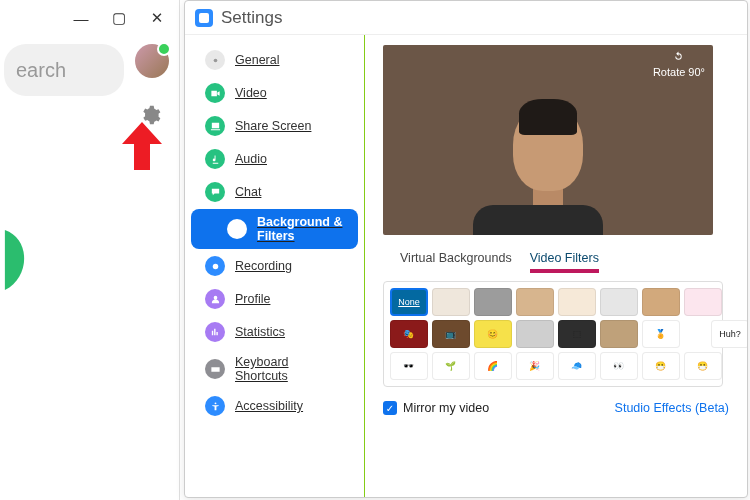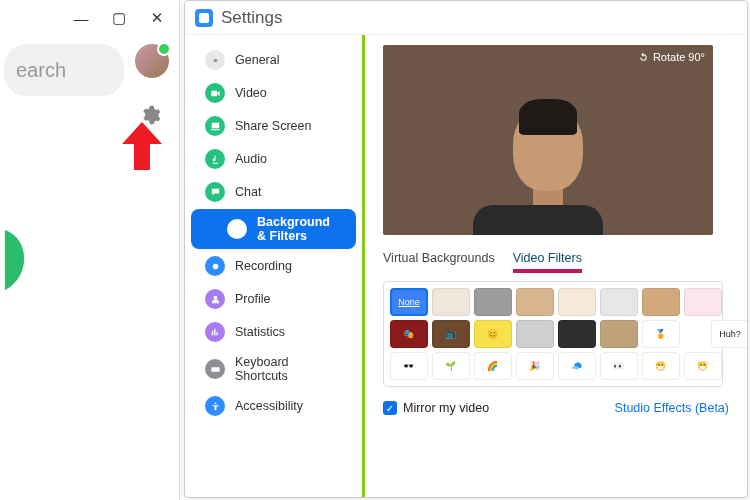--- a/index.html
+++ b/index.html
@@ -18,34 +18,34 @@
   .arrow3 { top:278px; left:568px; width:50px; height:30px; }
   .green-shape { position:absolute; top:230px; left:4px; width:36px; height:60px; }
   .green-shape svg { width:100%; height:100%; }
 
   .settings-window { position:absolute; left:184px; top:0; width:564px; height:498px; background:#fff; border:1px solid #ccc; border-radius:4px; box-shadow:0 2px 10px rgba(0,0,0,.1); display:flex; flex-direction:column; }
   .sw-header { height:34px; display:flex; align-items:center; padding:0 10px; gap:8px; border-bottom:1px solid #eee; }
   .sw-header .appicon { width:18px; height:18px; background:#2d8cff; border-radius:4px; position:relative; }
   .sw-header .appicon::after { content:""; position:absolute; inset:4px; background:#fff; border-radius:2px; }
   .sw-header .title { font-size:17px; color:#555; }
   .sw-body { flex:1; display:flex; overflow:hidden; }
-  .sidebar { width:180px; border-right:3px solid #84cc16; padding:8px 0; }
+  .sidebar { width:180px; border-right:1px solid #84cc16; padding:8px 0;text-decoration:underline; }
   .sb-item { display:flex; align-items:center; gap:10px; padding:6px 14px; font-size:12.5px; color:#333; cursor:pointer; border-radius:8px; margin:1px 6px; }
   .sb-item.active { background:#0e72ed; color:#fff; font-weight:600;padding-left:36px; }
   .sb-icon { width:20px; height:20px; border-radius:50%; flex-shrink:0; display:flex; align-items:center; justify-content:center; }
   .sb-icon svg { width:11px; height:11px; fill:#fff; }
   .content { flex:1; padding:10px 14px 12px 18px; display:flex; flex-direction:column; }
   .preview { position:relative; width:330px; height:190px; background:#6b5647; border-radius:2px; overflow:hidden; }
-  .preview .rotate { position:absolute; top:6px; right:8px; color:#fff; font-size:11px; display:flex; align-items:center; gap:4px; }
+  .preview .rotate { position:absolute; top:6px; right:8px; color:#fff; font-size:11px; display:flex; align-items:center; gap:4px;flex-direction:column; }
   .preview .face { position:absolute; left:50%; top:60px; transform:translateX(-50%); width:90px; height:110px; }
   .preview .face .head { width:70px; height:86px; background:#c79a74; border-radius:46% 46% 42% 42%; margin:0 auto; position:relative; }
   .preview .face .hair { position:absolute; top:-6px; left:6px; right:6px; height:36px; background:#1f1a17; border-radius:40% 40% 10% 10%; }
   .preview .face .neck { width:30px; height:20px; background:#b98a66; margin:-4px auto 0; }
   .preview .face .body { width:130px; height:40px; background:#2a2a2a; border-radius:20px 20px 0 0; margin:-2px -30px 0; }
-  .tabs { display:flex; gap:18px; margin:16px 0 8px 0; font-size:12.5px; }
+  .tabs { display:flex; gap:18px; margin:16px 0 8px 17px; font-size:12.5px; }
   .tab { color:#444; padding-bottom:4px; cursor:pointer; }
   .tab.active { color:#0c4a6e; border-bottom:4px solid #be185d; }
   .filters { border:1px solid #ddd; border-radius:4px; padding:6px; display:grid; grid-template-columns:repeat(8,1fr); gap:4px; width:340px; }
   .filter { width:38px; height:28px; border-radius:4px; border:1px solid rgba(0,0,0,.08); position:relative; display:flex; align-items:center; justify-content:center; font-size:9px; }
   .filter.none { background:#000; color:#fff; border:2px solid #0e72ed; }
   .footer { display:flex; justify-content:space-between; align-items:center; margin-top:14px; font-size:12.5px; padding-right:4px;}
   .footer .mirror { display:flex; align-items:center; gap:6px; }
   .chk { width:14px; height:14px; background:#0e72ed; border-radius:3px; display:flex; align-items:center; justify-content:center; color:#fff; font-size:10px; }
   .studio { color:#0e72ed; }
 </style>
@@ -191,21 +191,21 @@
             </div>
           <div class="neck"></div>
           <div class="body"></div>
         </div>
       </div>
       <div class="tabs">
         <div class="tab">Virtual Backgrounds</div>
         <div class="tab active">Video Filters</div>
       </div>
       <div class="filters" id="filter-grid">
-          <div class="filter none" style="background: #3b82f6; text-decoration: underline;">None</div>
+          <div class="filter none" style="background: #0369a1; text-decoration: underline;">None</div>
           <div class="filter" style="background: rgb(239, 231, 220);"></div>
           <div class="filter" style="background: rgb(156, 156, 156);"></div>
           <div class="filter" style="background: rgb(215, 181, 142);"></div>
           <div class="filter" style="background: rgb(246, 233, 216);"></div>
           <div class="filter" style="background: rgb(230, 230, 230);"></div>
           <div class="filter" style="background: rgb(210, 169, 124);"></div>
           <div class="filter" style="background: rgb(252, 230, 238);"></div>
           <div class="filter" style="background: rgb(139, 26, 26);">🎭</div>
           <div class="filter" style="background: rgb(109, 74, 45);">📺</div>
           <div class="filter" style="background: rgb(246, 225, 74);">😊</div>

